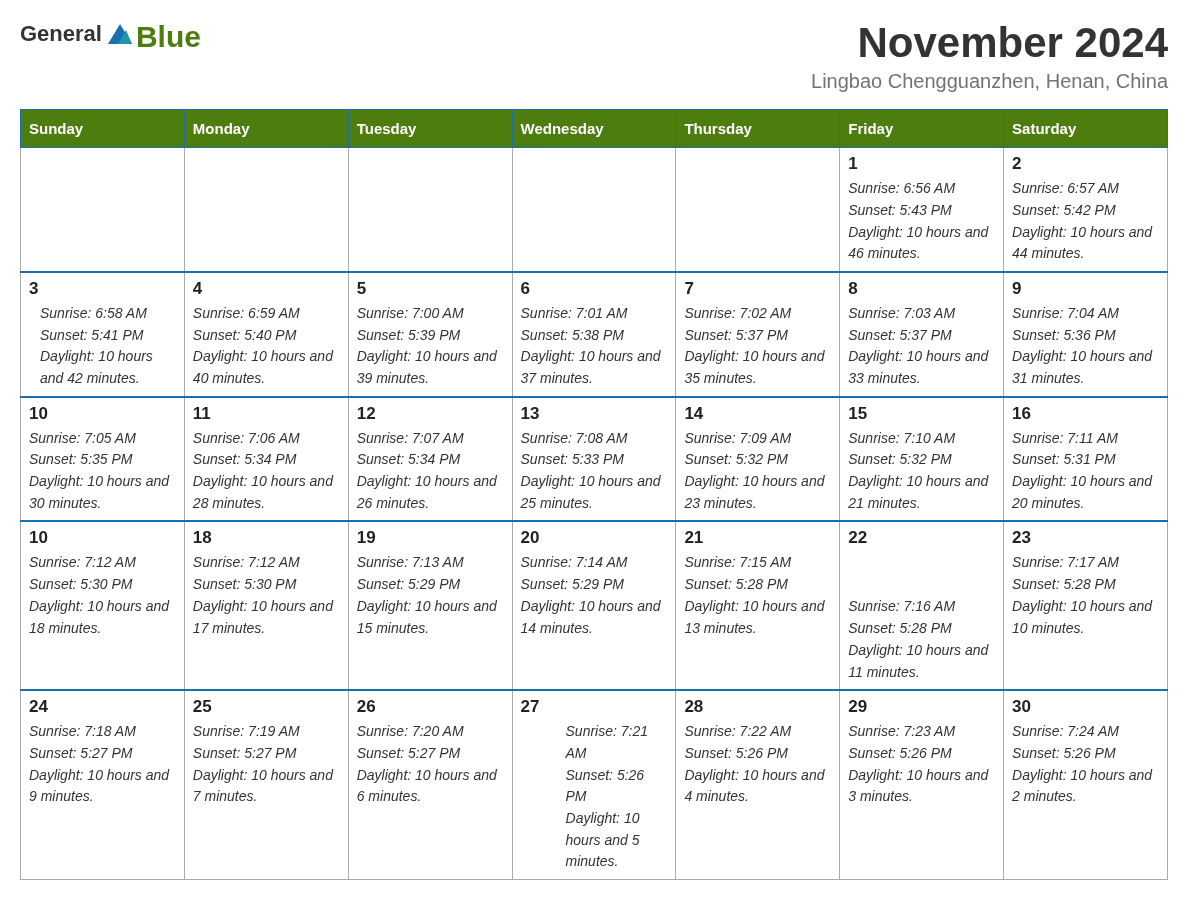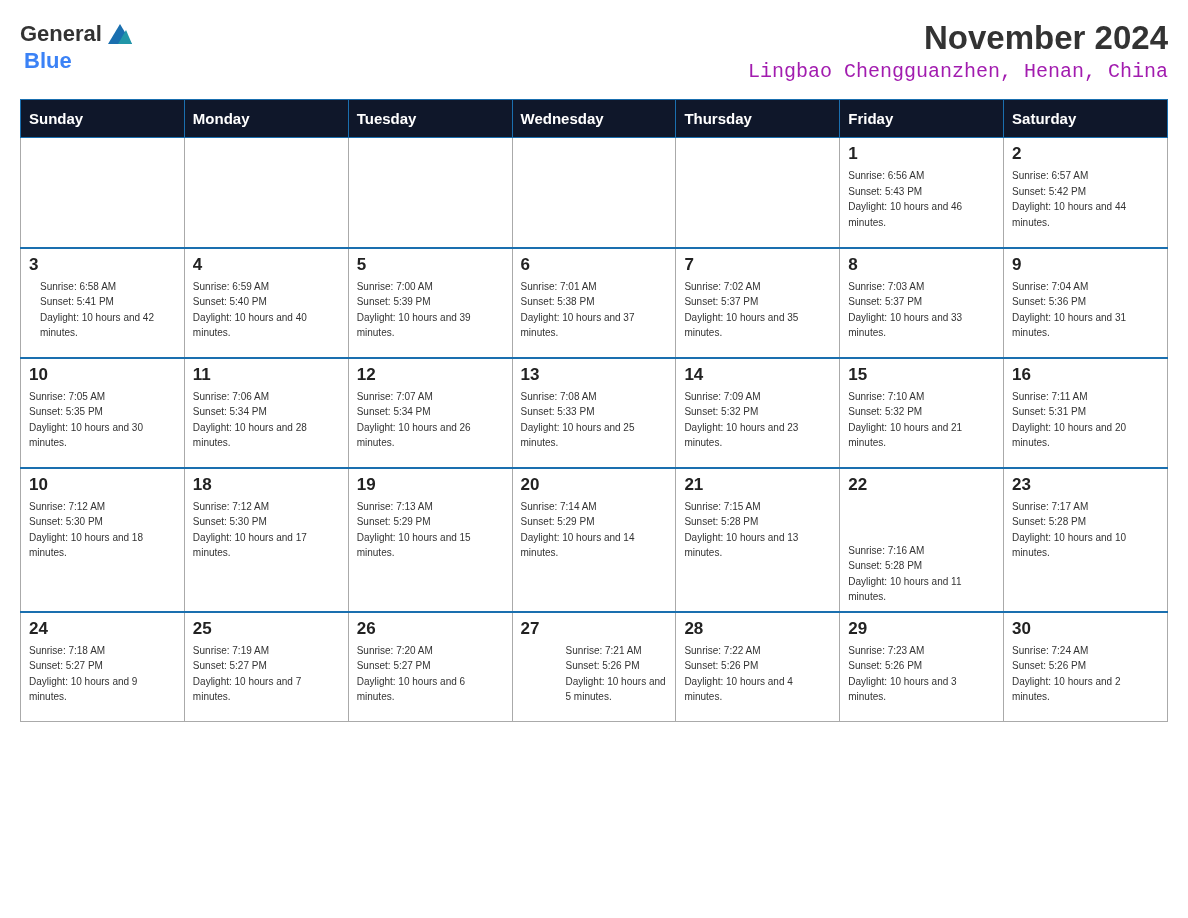--- a/index.html
+++ b/index.html
@@ -16,65 +16,64 @@
       justify-content: space-between;
       align-items: flex-start;
       margin-bottom: 16px;
     }
     .logo-text-general {
       font-size: 22px;
       font-weight: bold;
       color: #333;
     }
     .logo-text-blue {
-      font-size: 22px;
-      font-weight: bold;
-      color: #3b82f6;
+      font-size: 30px;
+      font-weight: bold;
+      color: #4d7c0f;
     }
     .logo-icon {
       width: 28px;
       height: 28px;
       margin-left: 2px;
     }
     .logo-wrapper {
       display: flex;
-      flex-direction: column;
+      flex-direction: row;
       align-items: flex-start;
     }
     .logo-row1 {
       display: flex;
       align-items: center;
     }
     .logo-row2 {
       display: flex;
       align-items: center;
       padding-left: 4px;
     }
     .title-area {
       text-align: right;
     }
     .month-title {
-      font-size: 33px;
+      font-size: 42px;
       font-weight: bold;
       color: #333;
       line-height: 1.1;
     }
     .location-subtitle {
       font-size: 20px;
-      color: #a21caf;
+      color: #737373;
       margin-top: 4px;
-      font-family: Liberation Mono, monospace;
     }
     .calendar-table {
       width: 100%;
       border-collapse: collapse;
       border: 1px solid #aaa;
     }
     .calendar-table th {
-      background-color: #0f172a;
+      background-color: #4d7c0f;
       color: #fff;
       font-size: 15px;
       font-weight: bold;
       padding: 10px 8px;
       text-align: left;
       border: 1px solid #1a6faf;
     }
     .calendar-table td {
       vertical-align: top;
       border: 1px solid #aaa;
@@ -82,23 +81,24 @@
       width: 14.28%;
       height: 110px;
     }
     .day-number {
       font-size: 17px;
       font-weight: bold;
       color: #222;
       margin-bottom: 4px;
     }
     .day-info {
-      font-size: 10px;
+      font-size: 14px;
       color: #333;
       line-height: 1.55;
+      font-style: italic;
     }
     .empty-cell {
       background: #fff;
     }
     .row-divider td {
       border-top: 2px solid #1a6faf;
     }
   </style>
 </head>
 <body>

